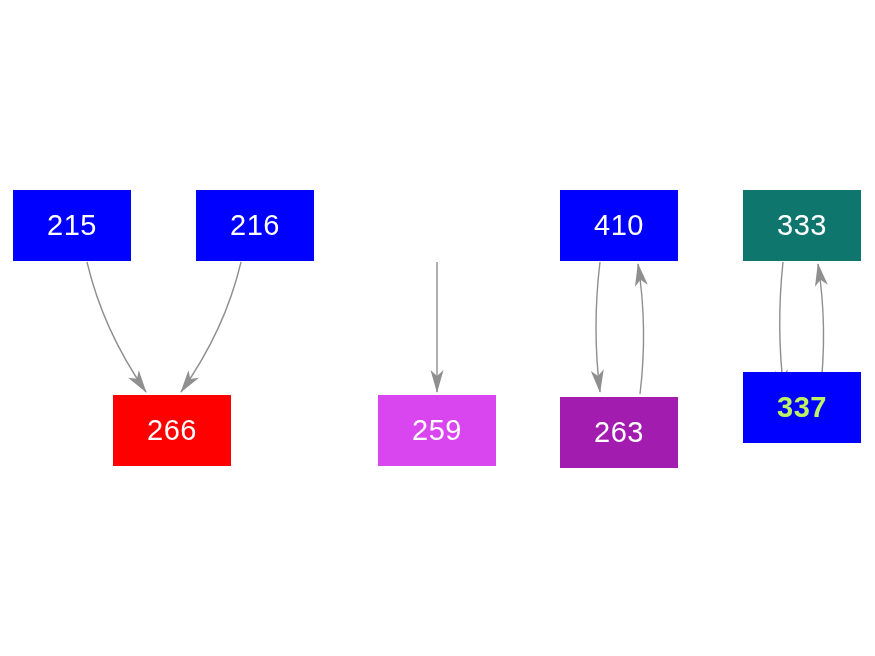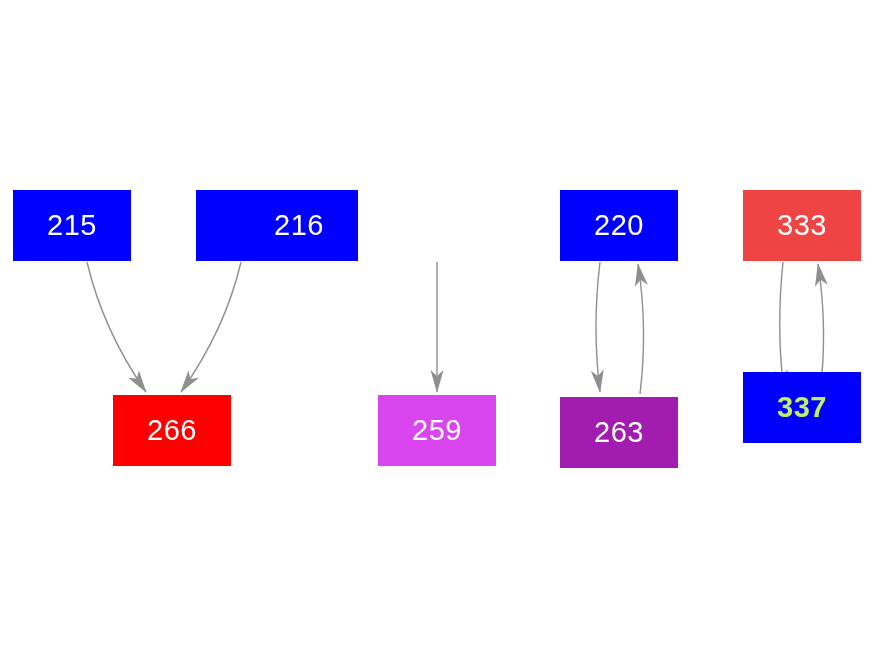--- a/index.html
+++ b/index.html
@@ -59,27 +59,27 @@
         <path d="M600,262 Q592,328 600,392" fill="none" stroke="#8f8f8f" stroke-width="1.4" marker-end="url(#arrowhead)"></path>
         <path d="M640,394 Q648,328 638,264" fill="none" stroke="#8f8f8f" stroke-width="1.4" marker-end="url(#arrowhead)"></path>
         <path d="M783,262 Q776,328 784,392" fill="none" stroke="#8f8f8f" stroke-width="1.4" marker-end="url(#arrowhead)"></path>
         <path d="M820,394 Q828,328 818,264" fill="none" stroke="#8f8f8f" stroke-width="1.4" marker-end="url(#arrowhead)"></path>
       </g>
   </svg>
   <div class="node-layer">
       <div class="node" style="left: 13px; top: 190px; width: 118px; height: 71px; background: rgb(0, 0, 255); color: rgb(255, 255, 255);">
         <span>215</span>
       </div>
-      <div class="node" style="left: 196px; top: 190px; width: 118px; height: 71px; background: rgb(0, 0, 255); color: rgb(255, 255, 255); padding-left: 44px;">
+      <div class="node" style="left: 196px; top: 190px; width: 118px; height: 71px; background: rgb(0, 0, 255); color: rgb(255, 255, 255);">
         <span>216</span>
       </div>
       <div class="node" style="left: 560px; top: 190px; width: 118px; height: 71px; background: rgb(0, 0, 255); color: rgb(255, 255, 255);">
-        <span>220</span>
+        <span>410</span>
       </div>
-      <div class="node" style="left: 743px; top: 190px; width: 118px; height: 71px; background: #ef4444; color: rgb(255, 255, 255);">
+      <div class="node" style="left: 743px; top: 190px; width: 118px; height: 71px; background: #0f766e; color: rgb(255, 255, 255);">
         <span>333</span>
       </div>
       <div class="node" style="left: 113px; top: 395px; width: 118px; height: 71px; background: rgb(255, 0, 0); color: rgb(255, 255, 255);">
         <span>266</span>
       </div>
       <div class="node" style="left: 378px; top: 395px; width: 118px; height: 71px; background: #d946ef; color: rgb(255, 255, 255);">
         <span>259</span>
       </div>
       <div class="node" style="left: 560px; top: 397px; width: 118px; height: 71px; background: #a21caf; color: rgb(255, 255, 255);">
         <span>263</span>

